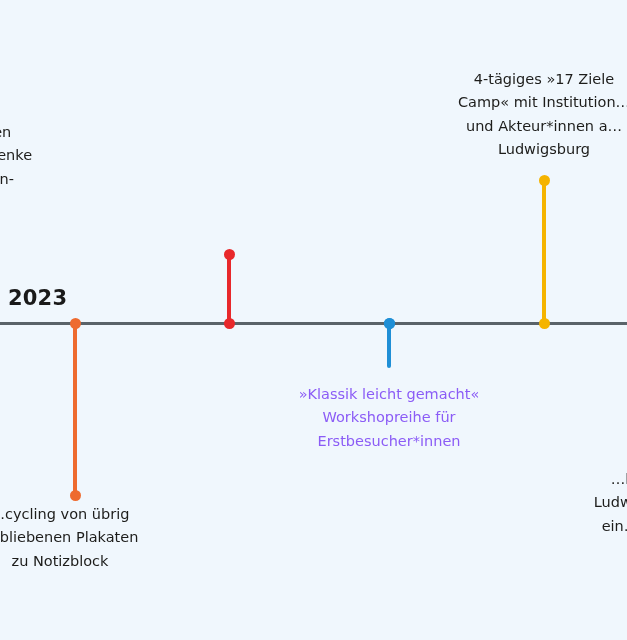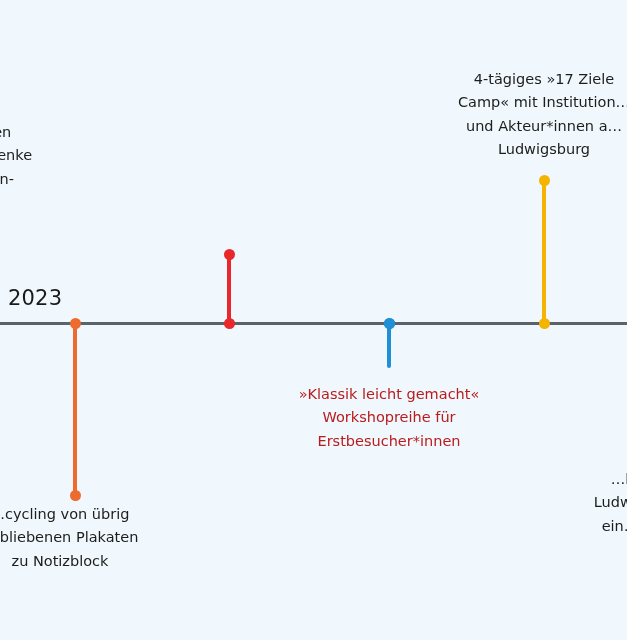--- a/index.html
+++ b/index.html
@@ -30,21 +30,21 @@
     width: 627px;
     height: 3px;
     background: #5a6369;
     top: 322px;
   }
 
   
   .year-label {
     position: absolute;
     font-size: 21px;
-    font-weight: normal;
+    font-weight: bold;
     color: #1a1a1a;
     letter-spacing: 0.2px;
     white-space: nowrap;
   }
 
   
   .event {
     position: absolute;
     top: 0;
     height: 640px;
@@ -92,21 +92,21 @@
     <div class="event" style="left: 229px;">
       <div class="stem" style="top: 255px; height: 68px; background: rgb(232, 40, 43);"></div>
       <div class="dot" style="top: 249px; background: rgb(232, 40, 43);"></div>
       <div class="dot" style="top: 318px; background: rgb(232, 40, 43);"></div>
     </div>
     <div class="event" style="left: 389px;">
       <div class="stem" style="top: 322px; height: 46px; background: rgb(31, 143, 214);"></div>
       <div class="dot" style="top: 318px; background: rgb(31, 143, 214);"></div>
       <div class="dot" style="top: 318px; background: rgb(31, 143, 214);"></div>
     </div>
-    <div class="caption" style="left: 254px; top: 383px; width: 270px; text-align: center; color: #b91c1c;">»Klassik leicht gemacht«
+    <div class="caption" style="left: 254px; top: 383px; width: 270px; text-align: center; color: #8b5cf6;">»Klassik leicht gemacht«
 Workshopreihe für
 Erstbesucher*innen</div>
     <div class="event" style="left: 544px;">
       <div class="stem" style="top: 181px; height: 142px; background: rgb(245, 180, 0);"></div>
       <div class="dot" style="top: 175px; background: rgb(245, 180, 0);"></div>
       <div class="dot" style="top: 318px; background: rgb(245, 180, 0);"></div>
     </div>
     <div class="caption" style="left: 404px; top: 68px; width: 280px; text-align: center; color: rgb(29, 29, 27);">4-tägiges »17 Ziele
 Camp« mit Institution…
 und Akteur*innen a…

